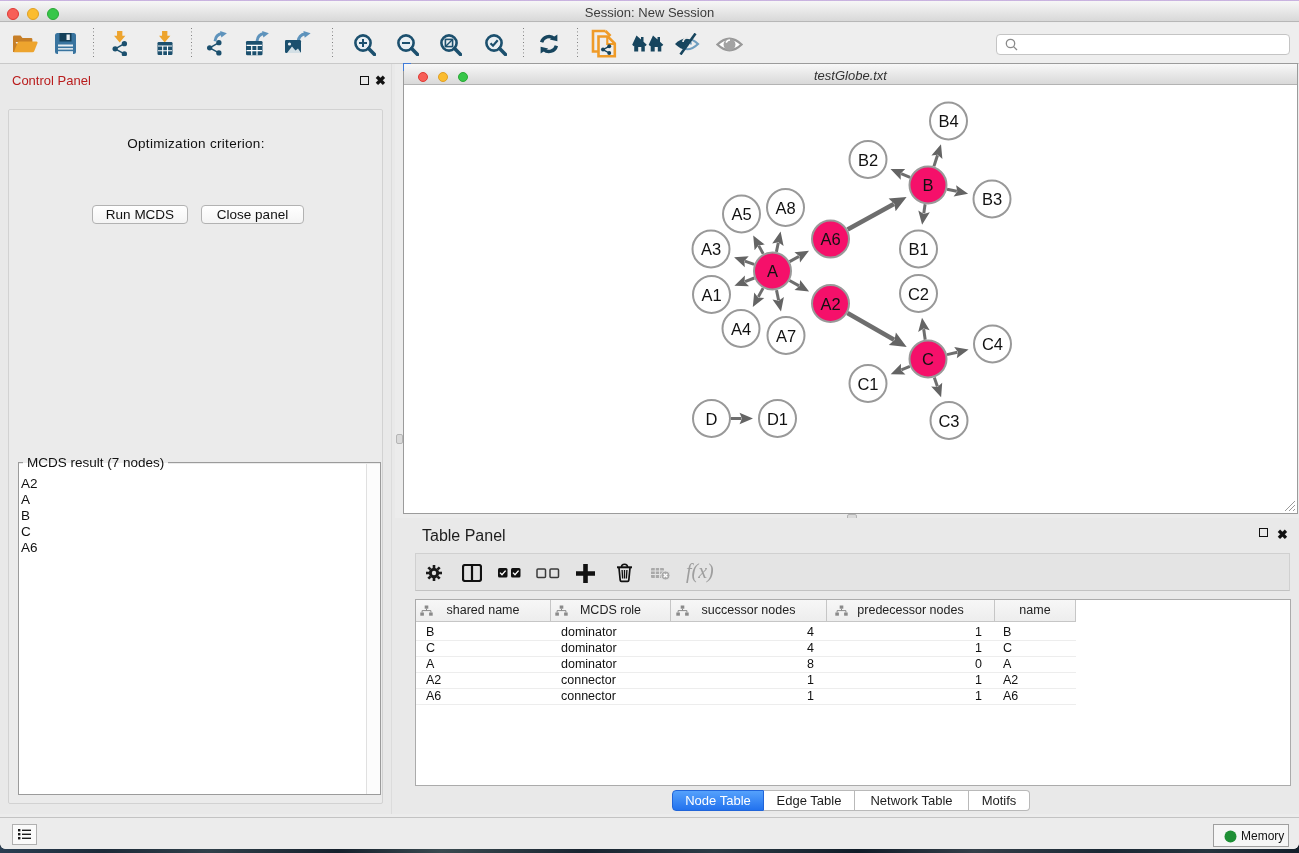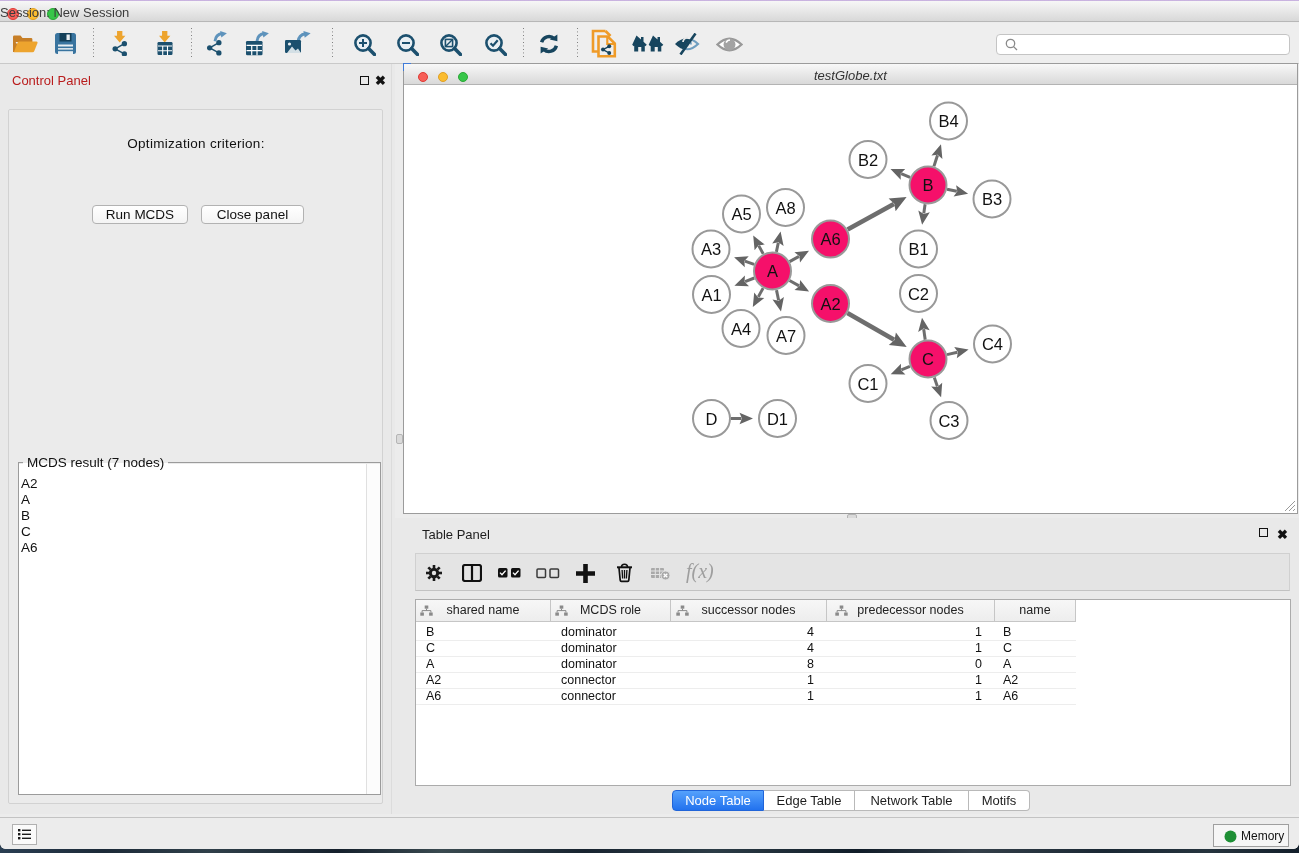--- a/index.html
+++ b/index.html
@@ -1,21 +1,21 @@
 <!DOCTYPE html>
 <html><head>
 <meta charset="utf-8">
 <style>
 * { margin:0; padding:0; box-sizing:border-box; }
 html,body { width:1299px; height:853px; overflow:hidden; }
 body { font-family:"Liberation Sans",sans-serif; background:linear-gradient(180deg,#c9b3e0 0%,#8f86b8 20%,#27323e 85%,#101924 100%); position:relative; }
 .app { position:absolute; left:0; top:1px; width:1299px; height:848px; background:#ececec; border-radius:0 0 6px 6px; overflow:hidden; }
 .titlebar { position:absolute; left:0; top:0; width:1299px; height:21px; background:linear-gradient(180deg,#f7f7f7,#d8d8d8); border-bottom:1px solid #b7b7b7; }
 .tl { position:absolute; top:7px; width:12px; height:12px; border-radius:50%; }
-.title { position:absolute; top:4px; width:100%; font-size:13px; color:#3c3c3c; }
+.title { position:absolute; top:4px; width:100%; text-align:center; font-size:13px; color:#3c3c3c; }
 .toolbar { position:absolute; left:0; top:22px; width:1299px; height:41px; background:#eeeeee; border-bottom:1px solid #c9c9c9; }
 .sep { position:absolute; top:5px; height:31px; width:1px; background-image:linear-gradient(#777 35%, rgba(0,0,0,0) 0%); background-size:1px 3.5px; }
 .ticon { position:absolute; top:31px; }
 .searchbox { position:absolute; left:996px; top:11px; width:294px; height:21px; background:#fff; border:1px solid #c4c4c4; border-radius:4px; }
 
 .cp { position:absolute; left:0; top:63px; width:395px; height:750px; background:#e9e9e9; }
 .cp-title { position:absolute; left:12px; top:9px; font-size:13px; color:#b91c1c; }
 .winbtn { position:absolute; font-size:12px; color:#111; }
 .cpbox { position:absolute; left:8px; top:45px; width:375px; height:695px; background:#ebebeb; border:1px solid #d2d2d2; border-radius:2px; }
 .tabs { position:absolute; top:32px; left:78px; height:22px; display:flex; font-size:14px; }
@@ -32,21 +32,21 @@
 .listbox { position:absolute; left:0px; top:1px; width:361px; height:330px; background:#fff; }
 .listbox .sb { position:absolute; right:0; top:0; width:14px; height:330px; background:#fcfcfc; border-left:1px solid #e0e0e0; }
 .li { font-size:13.5px; color:#111; padding-left:2px; height:16px; line-height:16px; }
 
 .netwin { position:absolute; left:403px; top:62px; width:895px; height:451px; background:#fff; border:1px solid #9b9b9b; }
 .nw-title { position:absolute; left:0; top:0; width:100%; height:21px; background:linear-gradient(180deg,#f8f8f8,#d9d9d9); border-bottom:1px solid #b3b3b3;font-style:italic; }
 .nw-title .t { position:absolute; top:4px; width:100%; text-align:center; font-size:13px; color:#333; }
 .ntl { position:absolute; top:7.5px; width:10px; height:10px; border-radius:50%; }
 
 .tp { position:absolute; left:395px; top:517px; width:904px; height:296px; background:#e9e9e9; }
-.tp-title { position:absolute; left:27px; top:9px; font-size:13px; color:#1d1d1d; }
+.tp-title { position:absolute; left:27px; top:9px; font-size:16px; color:#1d1d1d; }
 .tptools { position:absolute; left:20px; top:35px; width:875px; height:38px; background:#e4e4e4; border:1px solid #d0d0d0; border-bottom:1px solid #c2c2c2; }
 .tptable { position:absolute; left:20px; top:81px; width:876px; height:187px; background:#fff; border:1px solid #ababab; }
 .thead { position:absolute; left:0; top:0; height:22px; background:linear-gradient(180deg,#f7f7f7,#ededed); border-right:1px solid #c6c6c6; border-bottom:1px solid #c6c6c6; font-size:12.5px; color:#222; text-align:center; line-height:21px; }
 .trow { position:absolute; font-size:12.5px; color:#111; height:16px; line-height:16px; }
 .bottabs { position:absolute; left:277px; top:272px; height:21px; display:flex; font-size:13px; }
 
 .status { position:absolute; left:0; top:816px; width:1299px; height:32px; background:#ececec; border-top:1px solid #c3c3c3; }
 .lbtn { position:absolute; left:12px; top:6px; width:25px; height:21px; background:#fafafa; border:1px solid #b0b0b0; }
 .membtn { position:absolute; left:1213px; top:6px; width:76px; height:23px; background:#f6f6f6; border:1px solid #9f9f9f; font-size:12px; color:#111; }
 svg text { font-family:"Liberation Sans",sans-serif; }

